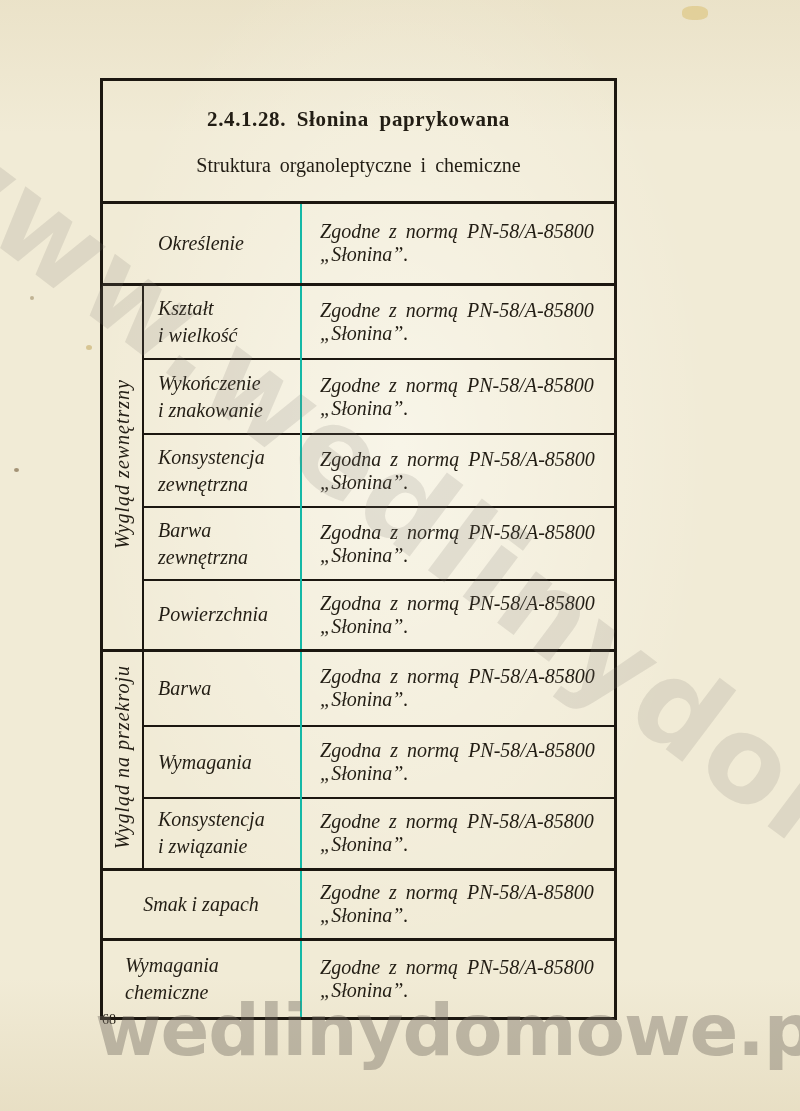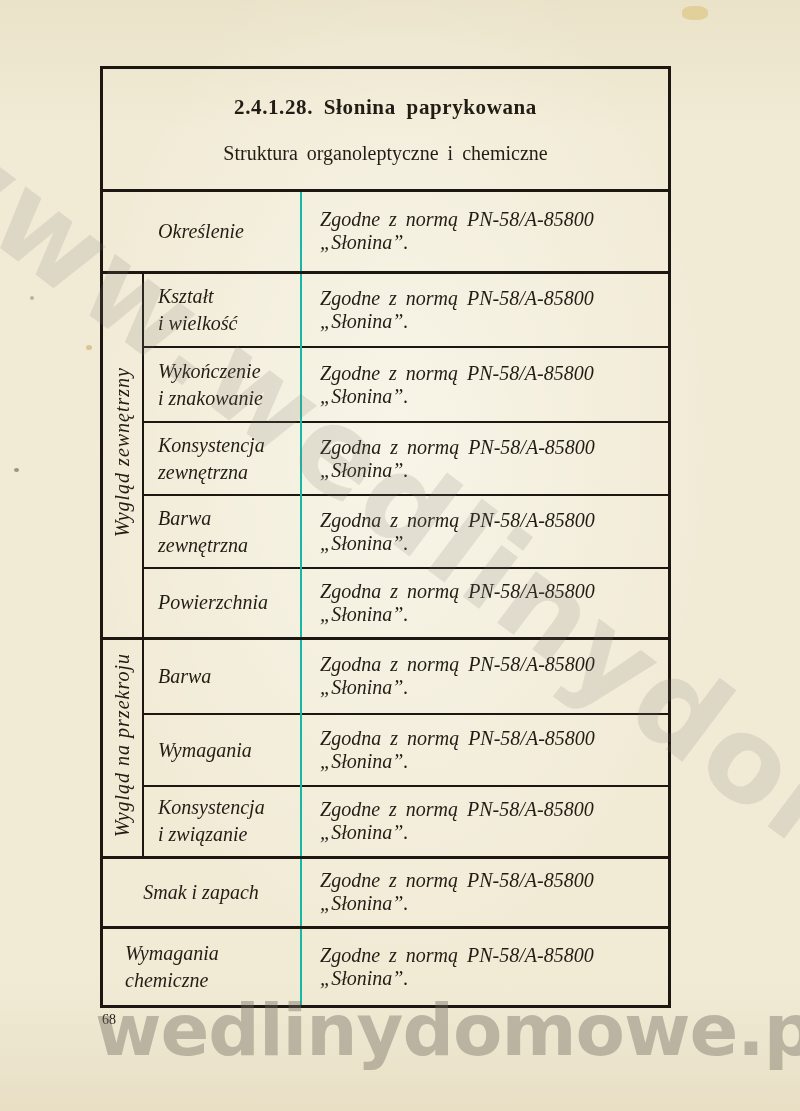--- a/index.html
+++ b/index.html
@@ -28,22 +28,22 @@
   .speck { position: absolute; border-radius: 50%; }
   .speck1 { left: 14px; top: 468px; width: 5px; height: 4px; background: rgba(100,75,40,0.55); }
   .speck2 { left: 86px; top: 345px; width: 6px; height: 5px; background: rgba(190,160,80,0.5); }
   .speck3 { left: 30px; top: 296px; width: 4px; height: 4px; background: rgba(120,95,50,0.4); }
   .speck4 { left: 682px; top: 6px; width: 26px; height: 14px; background: rgba(215,185,95,0.45); border-radius: 40%; }
 
   
   .sheet {
     position: absolute;
     left: 100px;
-    top: 66px;
-    width: 571px;
+    top: 78px;
+    width: 517px;
     border: 3px solid #1c1710;
     box-sizing: border-box;
     background: transparent;
   }
   .header {
     text-align: center;
     padding: 26px 10px 24px;
     border-bottom: 3px solid #1c1710;
   }
   .header .title {

